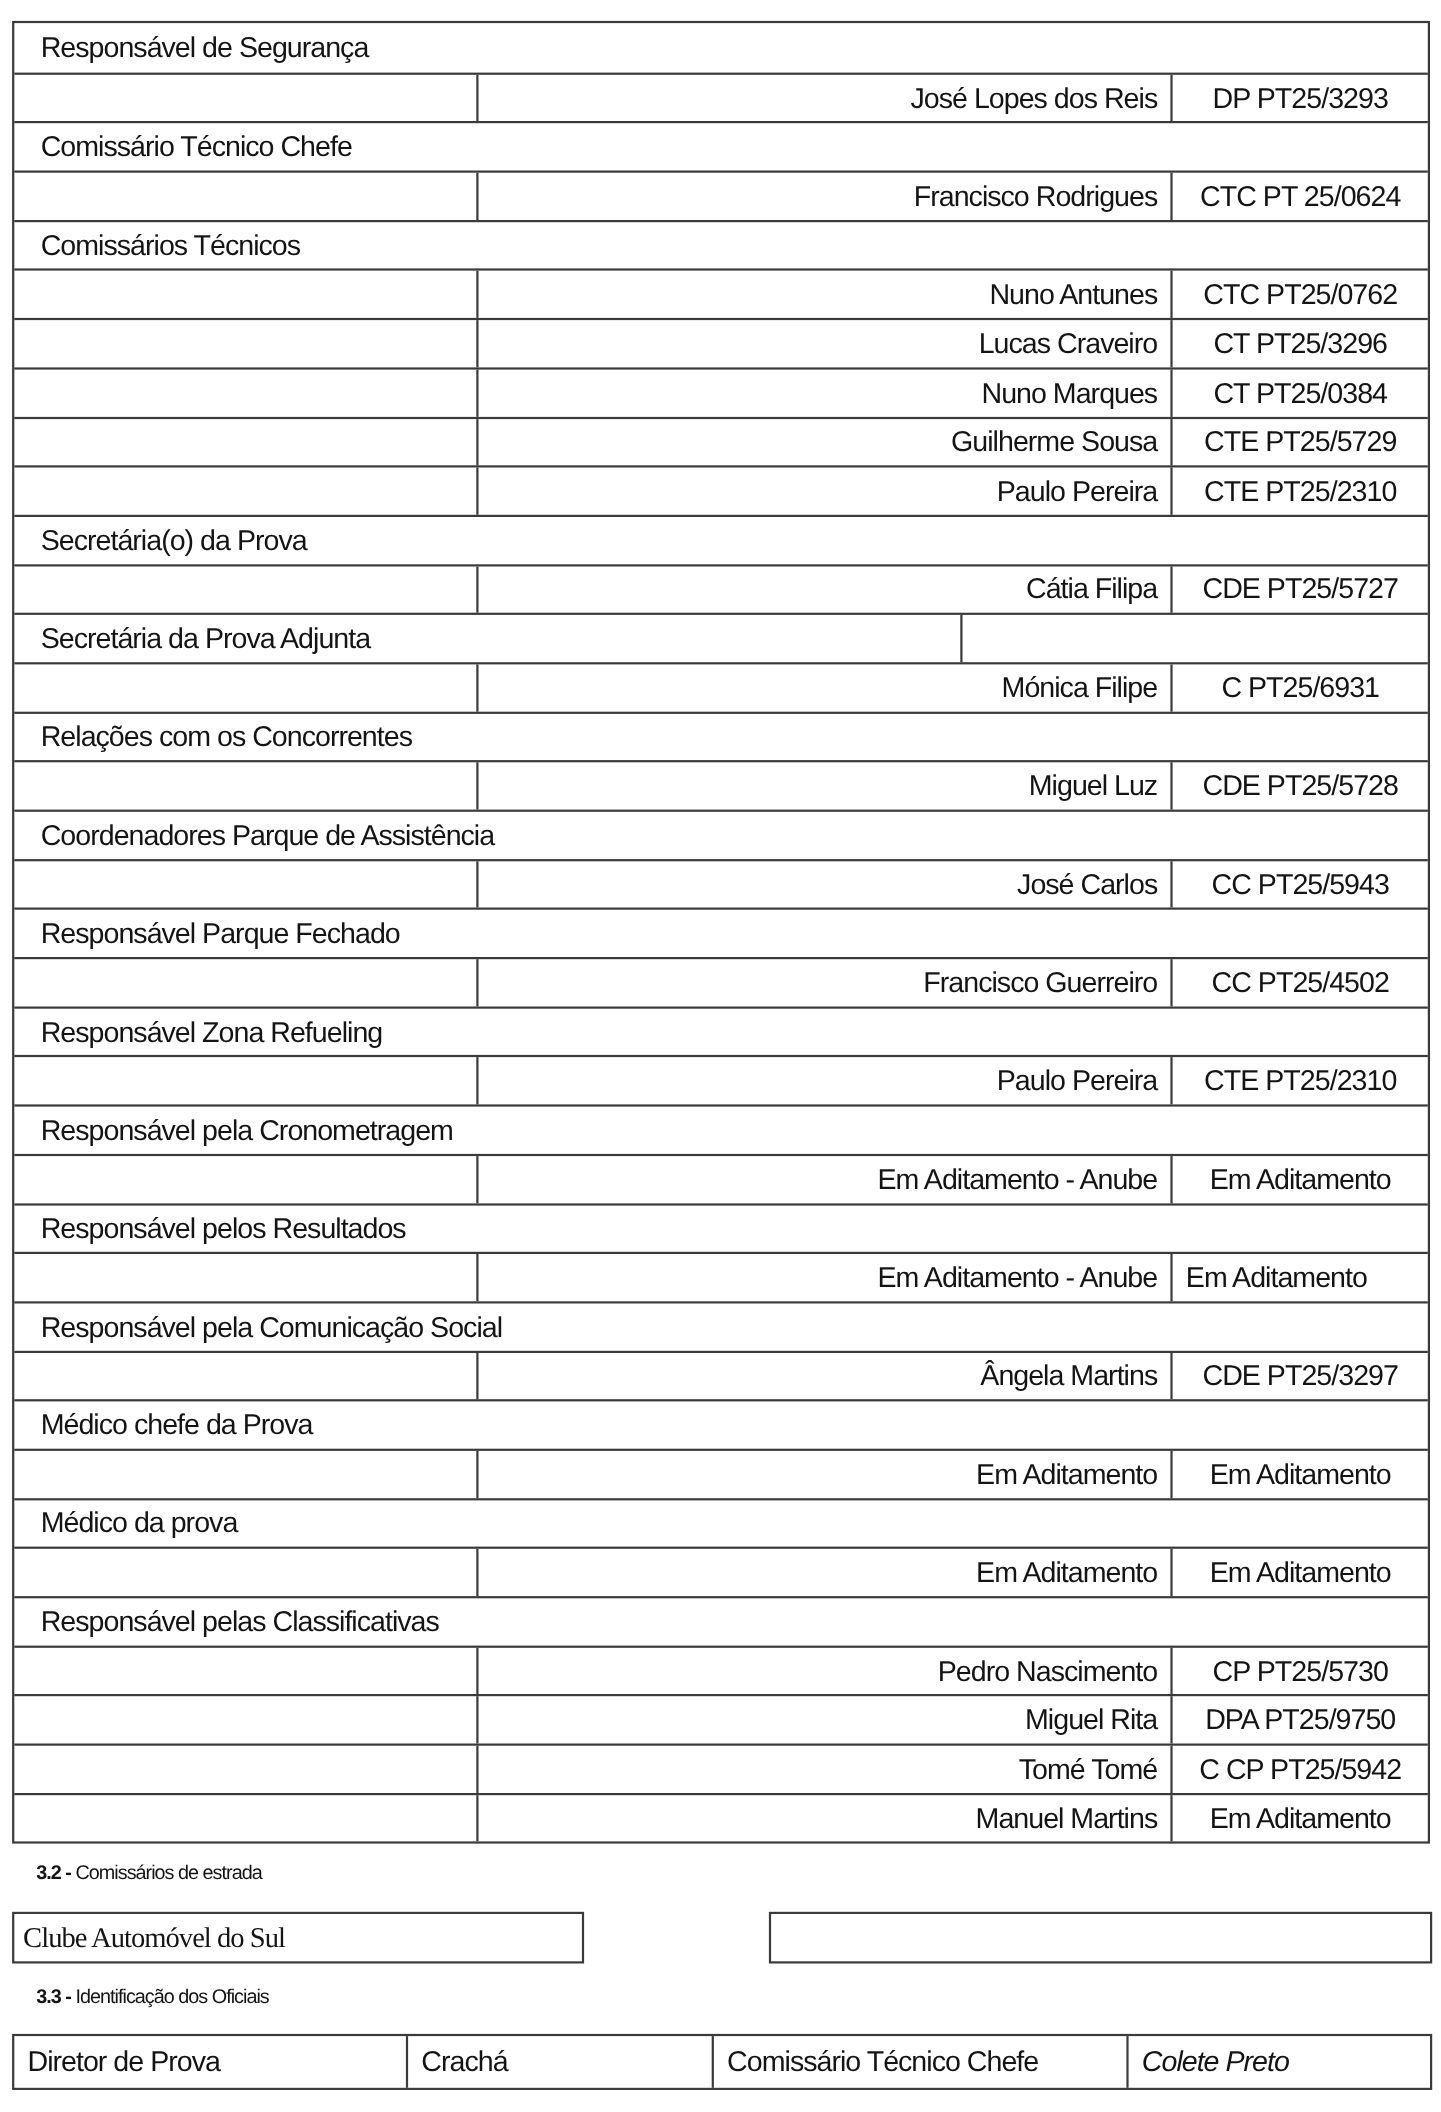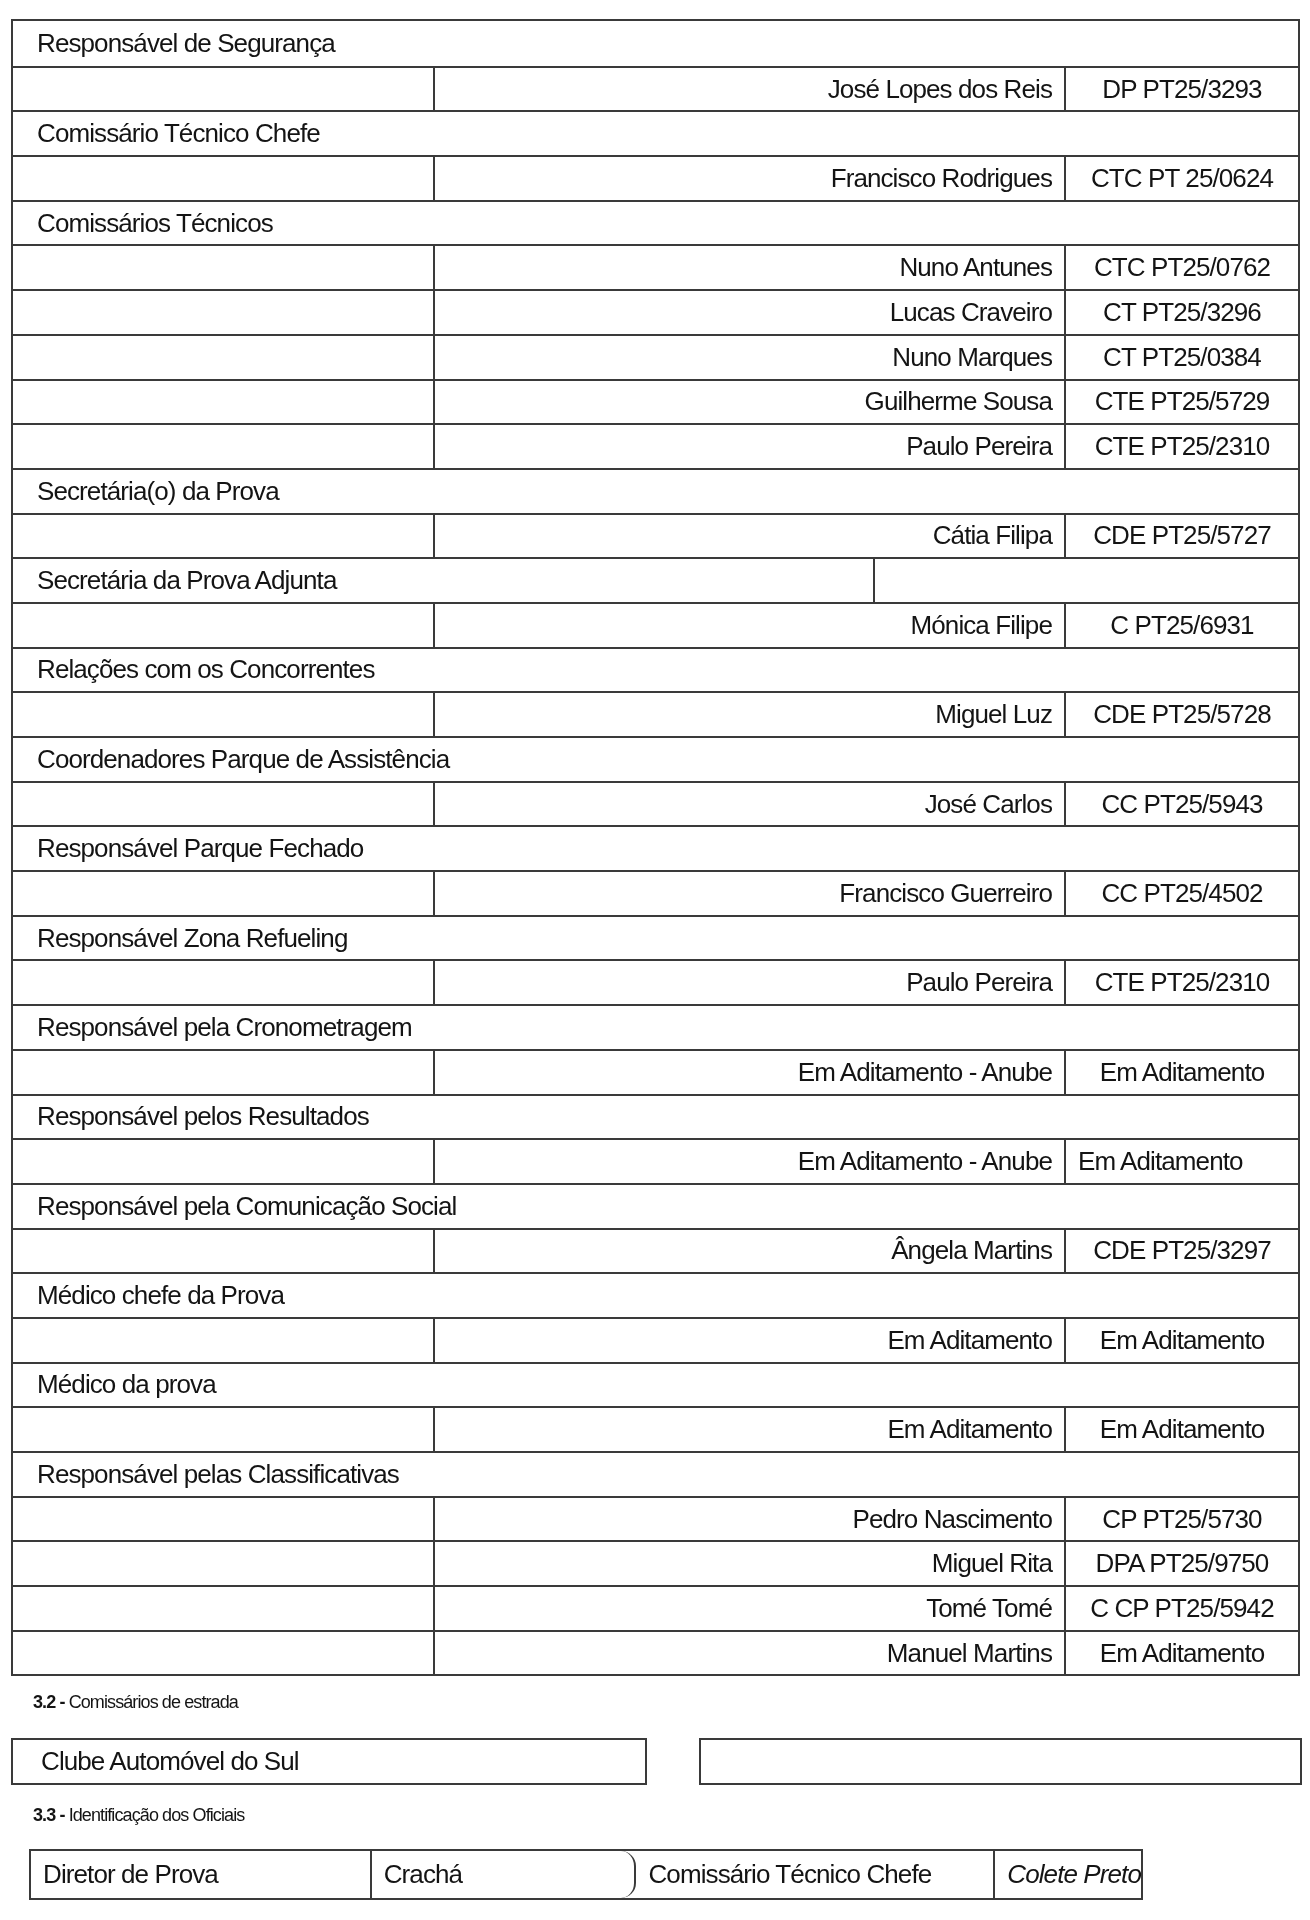--- a/index.html
+++ b/index.html
@@ -22,31 +22,31 @@
   .c3.left { justify-content: flex-start; padding-left: 12px; }
   .hdr-span { width: 862px; border-right: 2px solid #3a3a3a; }
   .hdr-full { flex: 1; }
 
   .section-title { position: absolute; left: 33px; font-size: 18px; letter-spacing: -0.9px; }
   .section-title b { font-weight: bold; }
   #sec32 { top: 1692px; }
   #sec33 { top: 1805px; }
 
   .box { position: absolute; border: 2px solid #3a3a3a; box-sizing: border-box; display: flex; align-items: center; }
-  #club-box { left: 11px; top: 1738px; width: 636px; height: 47px; padding-left: 28px; }
+  #club-box { left: 11px; top: 1738px; width: 520px; height: 47px; padding-left: 8px; font-family: Liberation Serif, serif; }
   #club-box-2 { left: 699px; top: 1738px; width: 603px; height: 47px; }
 
   #id-table {
-    position: absolute; left: 11px; top: 1849px; width: 1114px; height: 51px;
-    border: 2px solid #3a3a3a; box-sizing: border-box; display: flex; margin-left: 18px;
+    position: absolute; left: 11px; top: 1849px; width: 1291px; height: 51px;
+    border: 2px solid #3a3a3a; box-sizing: border-box; display: flex;
   }
   #id-table .cell { box-sizing: border-box; height: 100%; display: flex; align-items: center; padding-left: 12px; border-right: 2px solid #3a3a3a; }
   #id-table .cell:last-child { border-right: none; flex: 1; font-style: italic; }
   #id-table .w1 { width: 358px; }
-  #id-table .w2 { width: 278px; border-radius: 15px; }
+  #id-table .w2 { width: 278px; }
   #id-table .w3 { width: 377px; }
 </style>
 </head>
 <body>
 
 <div id="main-table">
     <div class="row hdr">
       <div class="cell txt label hdr-full">Responsável de Segurança</div>
     </div>
     <div class="row per">

